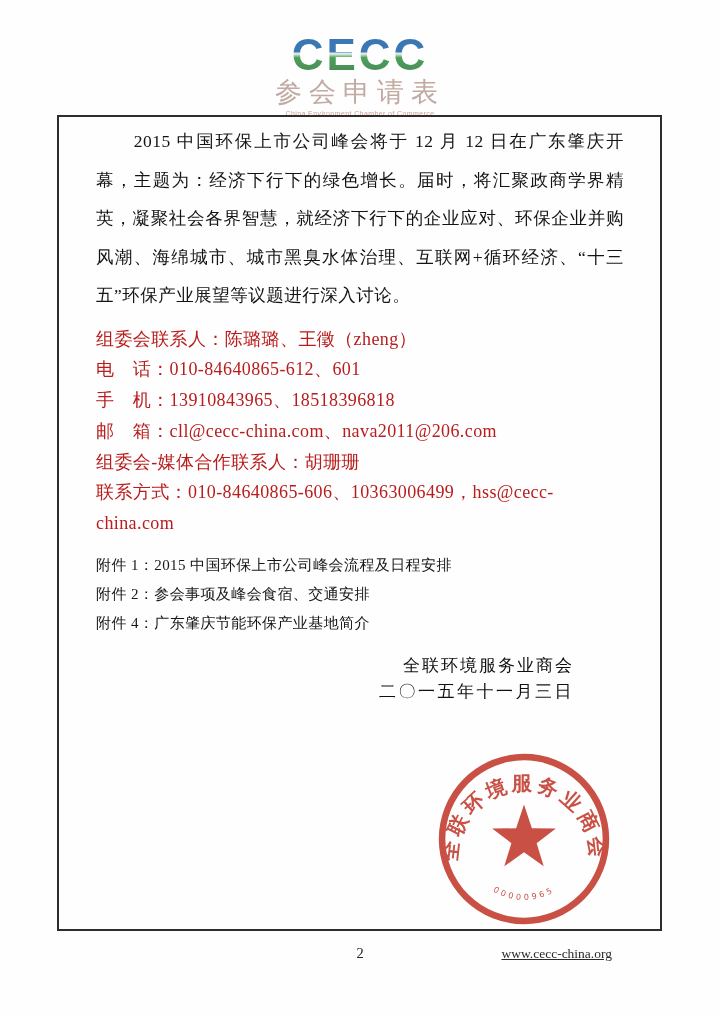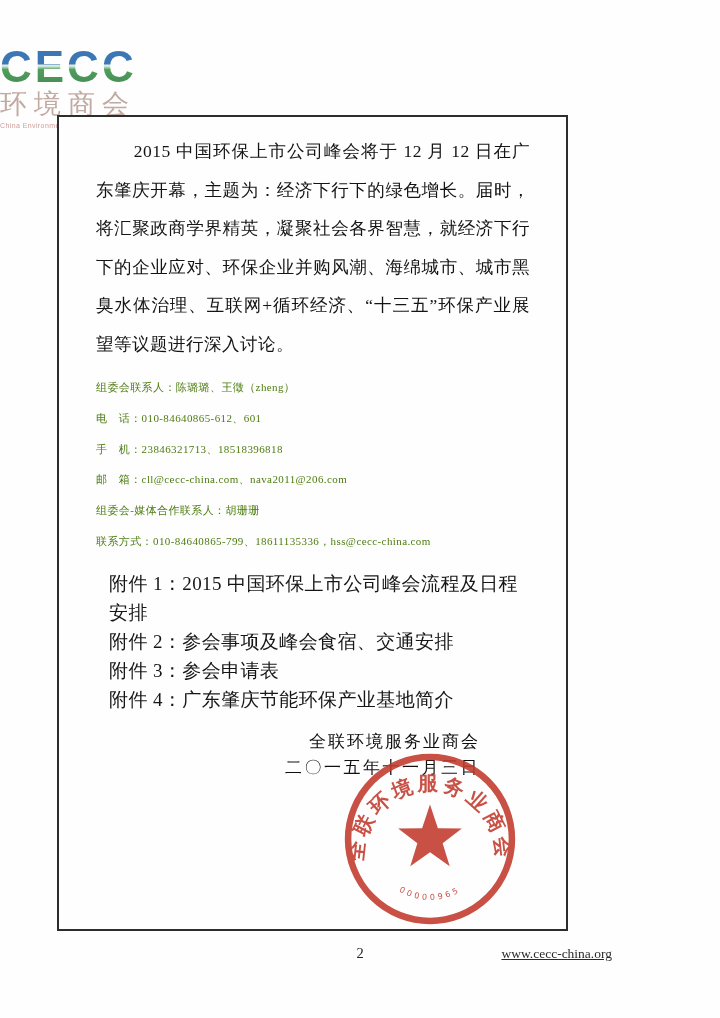--- a/index.html
+++ b/index.html
@@ -4,46 +4,46 @@
 <style>
   * { margin:0; padding:0; box-sizing:border-box; }
   html,body { width:720px; height:1018px; }
   body {
     font-family:"Liberation Serif","DejaVu Serif",serif;
     background:#ffffff; color:#1c1c1c; position:relative; overflow:hidden;
   }
   .page { position:absolute; inset:0; background:#fefefe; }
 
   
-  .logo { position:absolute; top:45px; left:0; right:0; 
+  .logo { position:absolute; top:33px; left:0; right:0; text-align:center;
           -webkit-user-select:none; }
   .logo-acronym{
     display:inline-block; font-family:"Liberation Sans","DejaVu Sans",sans-serif;
     font-size:44px; font-weight:800; letter-spacing:3px; line-height:1;
     background:linear-gradient(180deg,#1a5fa8 0%,#1a5fa8 42%,#e9f3ea 47%,#2f8f3c 56%,#26703a 100%);
     -webkit-background-clip:text; background-clip:text; color:transparent;
     filter:opacity(.85);
   }
   .logo-cn{ font-size:27px; letter-spacing:7px; color:#c1aaa2; line-height:1.1; margin-top:1px;}
   .logo-en{ font-family:"Liberation Sans","DejaVu Sans",sans-serif;
             font-size:7px; color:#cf9d97; letter-spacing:.4px; margin-top:2px;}
 
   
   .doc-box{
-    position:absolute; left:57px; top:115px; width:511px; height:816px;
-    border:2px solid #2d2d2d; background:#fefefe; padding:15px 36px 0 37px;
+    position:absolute; left:57px; top:115px; width:605px; height:816px;
+    border:2px solid #2d2d2d; background:#fefefe; padding:5px 36px 0 37px;
   }
   .para{
     font-size:17.5px; line-height:38.5px; text-align:justify;
     text-indent:2.15em; letter-spacing:.5px; color:#141414;
   }
   .contact-block{ margin-top:9px; }
-  .contact-line{ font-size:11px; line-height:30.8px; letter-spacing:.4px; color:#4d7c0f;}
+  .contact-line{ font-size:18px; line-height:30.8px; letter-spacing:.4px; color:#b91c1c;}
   .attach-block{ margin-top:12px; }
-  .attach-line{ font-size:19px; line-height:29px; letter-spacing:.4px; color:#161616;margin-left:13px;}
+  .attach-line{ font-size:15px; line-height:29px; letter-spacing:.4px; color:#161616;}
 
   .sig-block{ margin-top:15px; text-align:right; padding-right:50px; position:relative; z-index:2;}
   .sig-org{ font-size:17px; letter-spacing:2px; line-height:26px; color:#101010;}
   .sig-date{ font-size:17px; letter-spacing:2.5px; line-height:26px; color:#101010;}
 
   
   .seal{ position:absolute; right:47px; bottom:1px; width:178px; height:178px;
          z-index:3; opacity:.88; pointer-events:none; }
 
   
@@ -54,41 +54,40 @@
               color:#2a2a2a; text-decoration:underline; cursor:pointer;
               font-family:"Liberation Serif","DejaVu Serif",serif;margin-left:36px; }
 </style>
 </head>
 <body>
 
 <div class="page">
 
   <div class="logo">
     <div class="logo-acronym">CECC</div>
-    <div class="logo-cn">环境商会</div>
+    <div class="logo-cn">参会申请表</div>
     <div class="logo-en">China Environment Chamber of Commerce</div>
   </div>
 
   <div class="doc-box">
 
     <p class="para">2015 中国环保上市公司峰会将于 12 月 12 日在广东肇庆开幕，主题为：经济下行下的绿色增长。届时，将汇聚政商学界精英，凝聚社会各界智慧，就经济下行下的企业应对、环保企业并购风潮、海绵城市、城市黑臭水体治理、互联网+循环经济、“十三五”环保产业展望等议题进行深入讨论。</p>
 
     <div class="contact-block">
       <div class="contact-line">组委会联系人：陈璐璐、王徵（zheng）</div>
       <div class="contact-line">电　话：010-84640865-612、601</div>
-      <div class="contact-line">手　机：23846321713、18518396818</div>
+      <div class="contact-line">手　机：13910843965、18518396818</div>
       <div class="contact-line">邮　箱：cll@cecc-china.com、nava2011@206.com</div>
       <div class="contact-line">组委会-媒体合作联系人：胡珊珊</div>
-      <div class="contact-line">联系方式：010-84640865-799、18611135336，hss@cecc-china.com</div>
+      <div class="contact-line">联系方式：010-84640865-606、10363006499，hss@cecc-china.com</div>
     </div>
 
     <div class="attach-block">
       <div class="attach-line">附件 1：2015 中国环保上市公司峰会流程及日程安排</div>
       <div class="attach-line">附件 2：参会事项及峰会食宿、交通安排</div>
-      <div class="attach-line">附件 3：参会申请表</div>
       <div class="attach-line">附件 4：广东肇庆节能环保产业基地简介</div>
     </div>
 
     <div class="sig-block">
       <div class="sig-org">全联环境服务业商会</div>
       <div class="sig-date">二〇一五年十一月三日</div>
     </div>
 
     <svg class="seal" viewBox="0 0 176 176" xmlns="http://www.w3.org/2000/svg">
       <circle cx="88" cy="88" r="81" fill="none" stroke="#c2392b" stroke-width="6.5"></circle>

